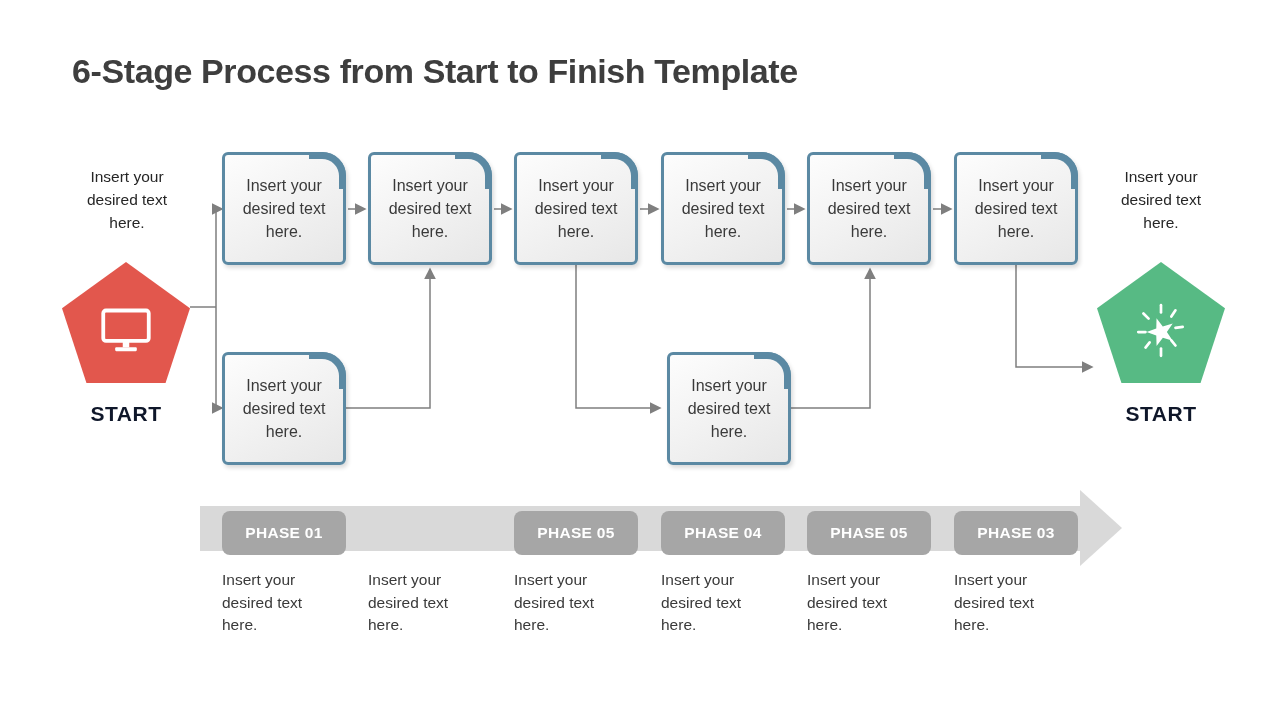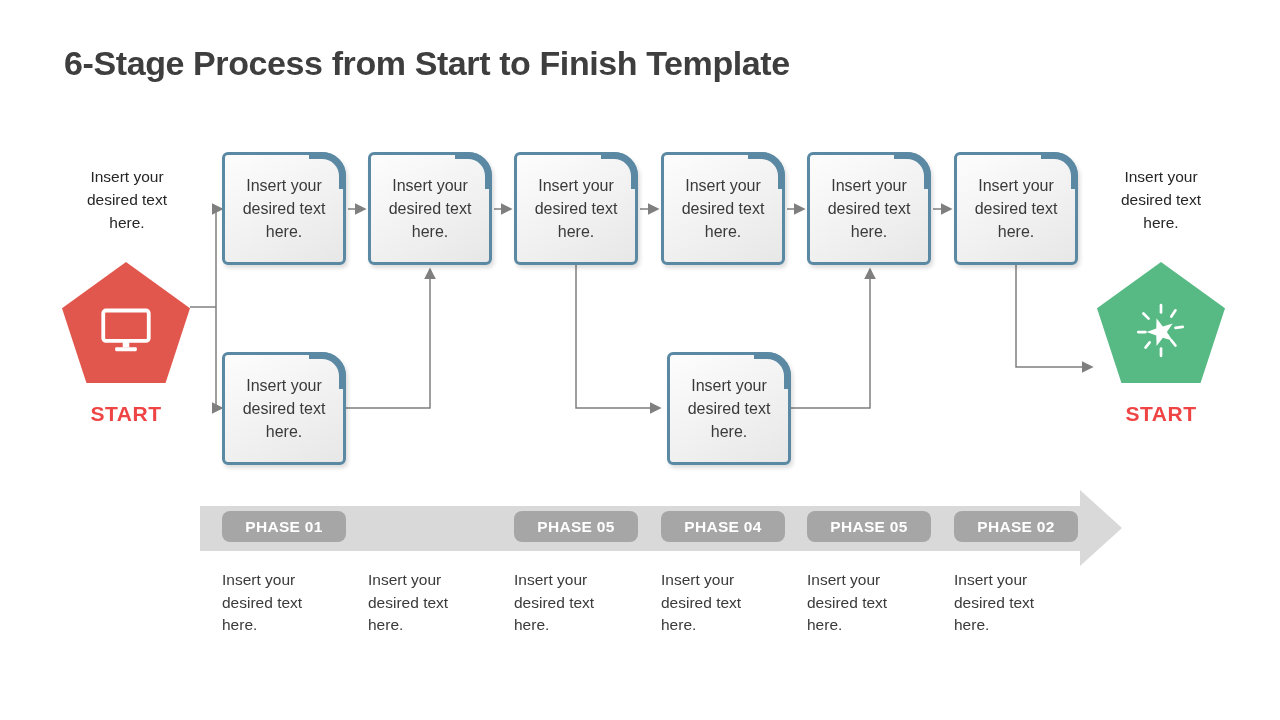--- a/index.html
+++ b/index.html
@@ -4,21 +4,21 @@
 <style>
   html,body{margin:0;padding:0;background:#fff;}
   .slide{
     position:relative;width:1280px;height:720px;background:#fff;overflow:hidden;
     font-family:"Liberation Sans", sans-serif;
     --start-red:#E2574D; --finish-green:#57BA84; --box-border:#5B89A3;
     --phase-band:#D9D9D9; --phase-pill:#A6A6A6; --connector:#7F7F7F;
     --title-text:#3E3E3E; --body-text:#3A3A3A;
   }
   .title{
-    position:absolute;left:64px;top:44px;margin:0;
+    position:absolute;left:64px;top:44px;margin:8px;
     font-size:34px;font-weight:600;letter-spacing:-0.4px;color:var(--title-text);
     white-space:nowrap;
   }
   .connector-svg{position:absolute;left:0;top:0;z-index:1;}
   .stage-box{
     position:absolute;width:124px;height:113px;box-sizing:border-box;z-index:2;
     border:3px solid var(--box-border);
     border-radius:6px 24px 6px 6px;
     background:linear-gradient(150deg,#fdfdfd 0%,#f1f1f1 55%,#e7e7e7 100%);
     box-shadow:2px 3px 4px rgba(0,0,0,0.14);
@@ -36,37 +36,37 @@
   .pentagon{
     position:absolute;width:128px;height:121px;z-index:2;
     clip-path:polygon(50% 0%,100% 38.2%,80.9% 100%,19.1% 100%,0% 38.2%);
     display:flex;align-items:center;justify-content:center;
   }
   .pentagon.start{left:62px;top:262px;background:var(--start-red);}
   .pentagon.finish{left:1097px;top:262px;background:var(--finish-green);}
   .pentagon svg{margin-top:14px;}
   .terminal-label{
     position:absolute;width:128px;text-align:center;z-index:2;
-    font-size:21px;font-weight:bold;color:#ef4444;letter-spacing:0.5px;
+    font-size:21px;font-weight:bold;color:#0f172a;letter-spacing:0.5px;
   }
   .caption{
     position:absolute;width:112px;text-align:center;z-index:2;
     font-size:15.5px;line-height:23px;color:#262626;
   }
   .phase-band{
     position:absolute;left:200px;top:506px;width:880px;height:45px;
     background:var(--phase-band);z-index:1;
   }
   .phase-arrowhead{
     position:absolute;left:1080px;top:490px;width:0;height:0;z-index:1;
     border-top:38px solid transparent;border-bottom:38px solid transparent;
     border-left:42px solid var(--phase-band);
   }
   .phase-pill{
-    position:absolute;top:511px;width:124px;height:31px;z-index:2;
+    position:absolute;top:511px;width:124px;height:44px;z-index:2;
     background:var(--phase-pill);border-radius:8px;
     display:flex;align-items:center;justify-content:center;
     color:#fff;font-weight:bold;font-size:15.5px;letter-spacing:0.3px;
   }
   .phase-desc{
     position:absolute;top:569px;width:112px;z-index:2;
     font-size:15.5px;line-height:22.5px;color:var(--body-text);text-align:left;
   }
   
   .col1{left:222px;} .col2{left:368px;} .col3{left:514px;}
@@ -166,21 +166,21 @@
   <div class="phase-pill col3">
     <span>PHASE 05</span>
   </div>
   <div class="phase-pill col4">
     <span>PHASE 04</span>
   </div>
   <div class="phase-pill col5">
     <span>PHASE 05</span>
   </div>
   <div class="phase-pill col6">
-    <span>PHASE 02</span>
+    <span>PHASE 03</span>
   </div>
 
   <div class="phase-desc col1">Insert your desired text here.</div>
   <div class="phase-desc col2">Insert your desired text here.</div>
   <div class="phase-desc col3">Insert your desired text here.</div>
   <div class="phase-desc col4">Insert your desired text here.</div>
   <div class="phase-desc col5">Insert your desired text here.</div>
   <div class="phase-desc col6">Insert your desired text here.</div>
 
 </div>

